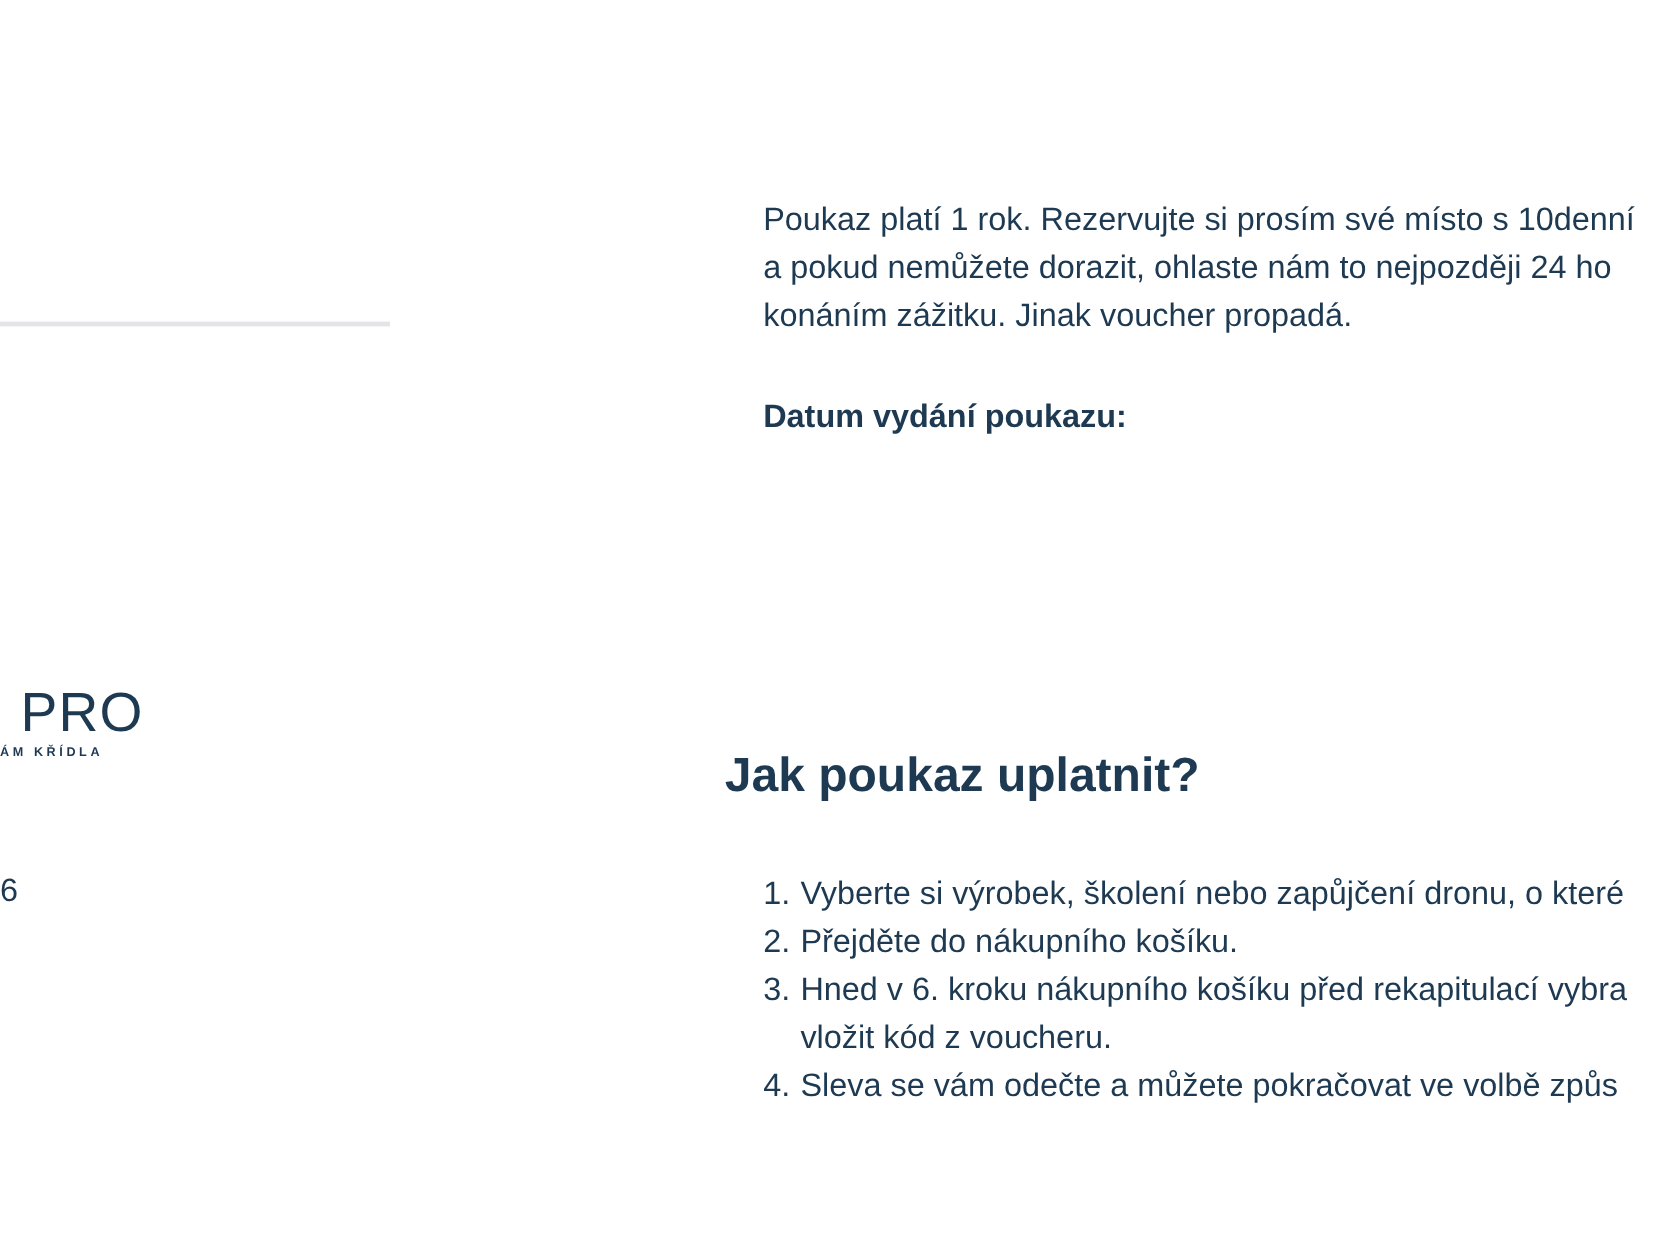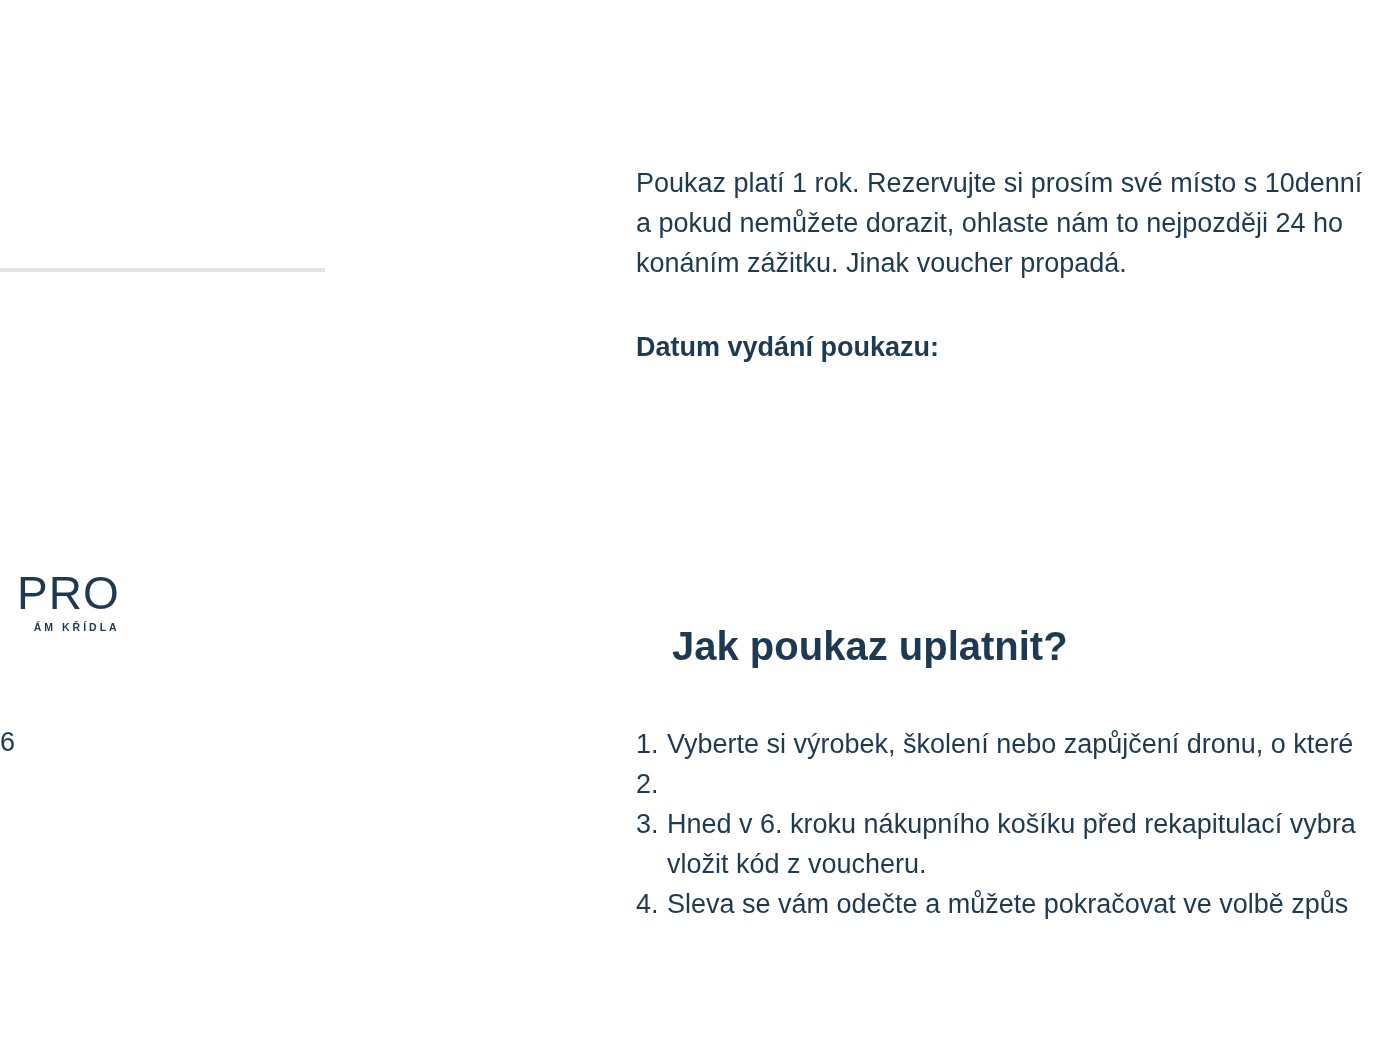--- a/index.html
+++ b/index.html
@@ -38,21 +38,20 @@
     margin-left: 1px;
     white-space: nowrap;
     padding-left: 16px;
   }
   .logo-tagline {
     margin-top: 5px;
     font-size: 10.5px;
     font-weight: 700;
     letter-spacing: 3px;
     white-space: nowrap;
-    text-align: right;
   }
   .addr-line {
     position: absolute;
     left: 0;
     font-size: 27px;
     line-height: 40px;
     white-space: nowrap;
   }
   .addr-1 { top: 722px; }
   .addr-2 { top: 802px; }
@@ -73,21 +72,21 @@
     left: 636px;
     top: 327px;
     font-size: 27px;
     line-height: 40px;
     font-weight: 700;
     white-space: nowrap;
     text-align: right;
   }
   .heading {
     position: absolute;
-    left: 672px;
+    left: 604px;
     top: 622px;
     margin: 0;
     font-size: 40px;
     line-height: 48px;
     font-weight: 700;
     white-space: nowrap;
   }
   .steps {
     position: absolute;
     left: 636px;
@@ -136,20 +135,23 @@
 
     <div class="step">
       <span class="step-num">1.</span>
       <span class="step-text">
         <span class="line">Vyberte si výrobek, školení nebo zapůjčení dronu, o které</span>
       </span>
     </div>
 
     <div class="step">
       <span class="step-num">2.</span>
+      <span class="step-text">
+        <span class="line">Přejděte do nákupního košíku.</span>
+      </span>
     </div>
 
     <div class="step">
       <span class="step-num">3.</span>
       <span class="step-text">
         <span class="line">Hned v 6. kroku nákupního košíku před rekapitulací vybra</span>
         <span class="line">vložit kód z voucheru.</span>
       </span>
     </div>
 

